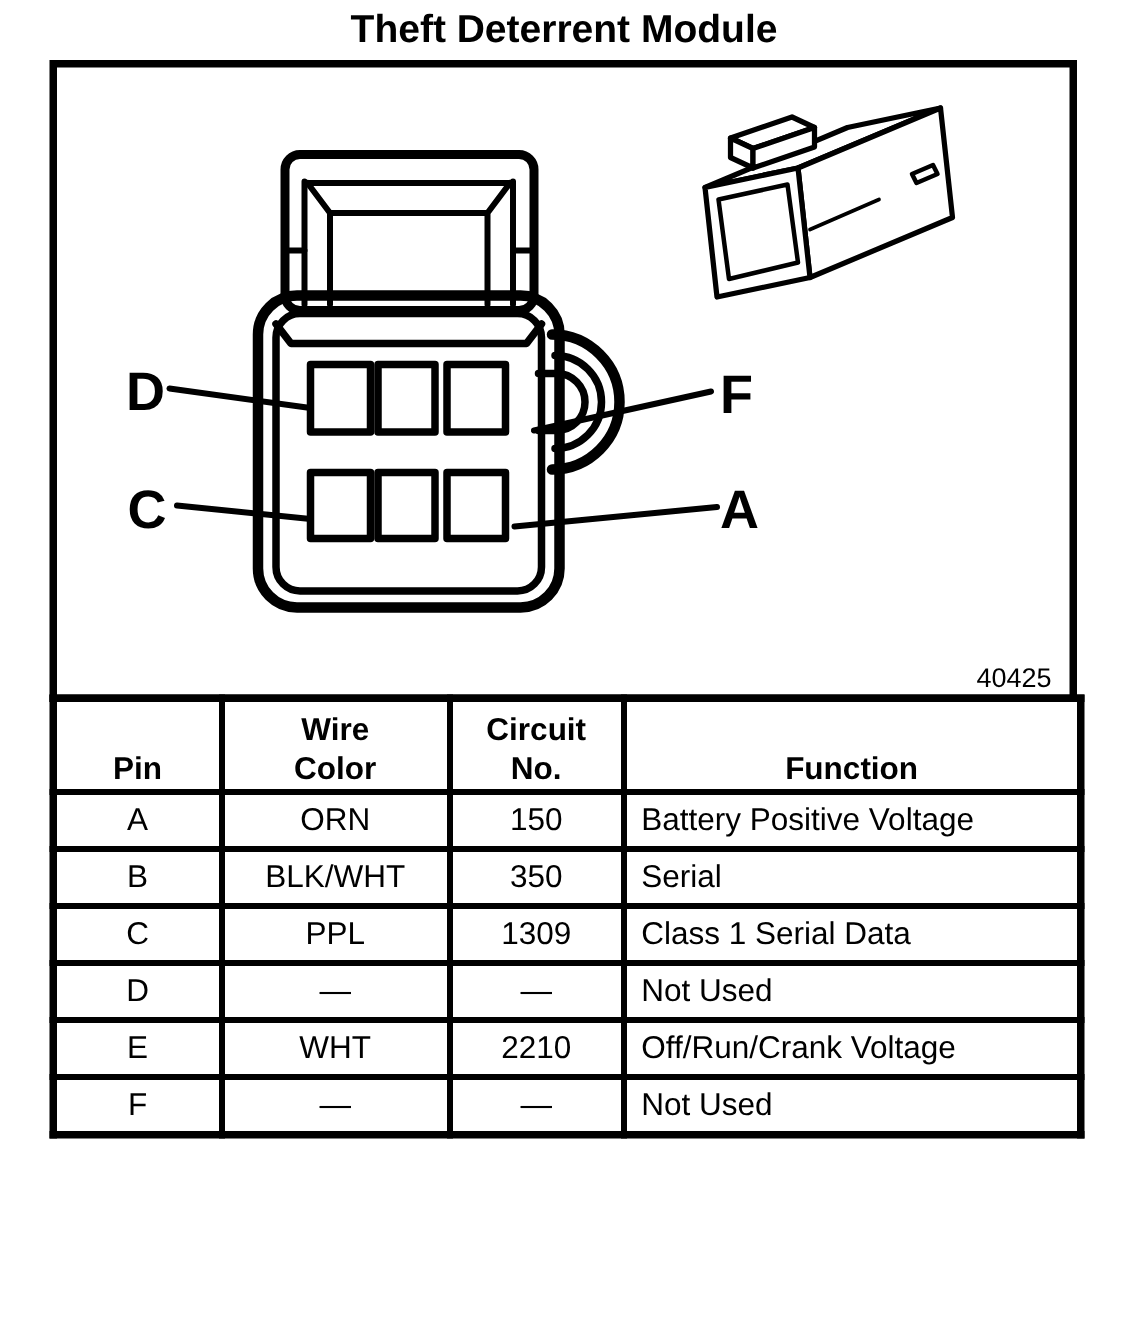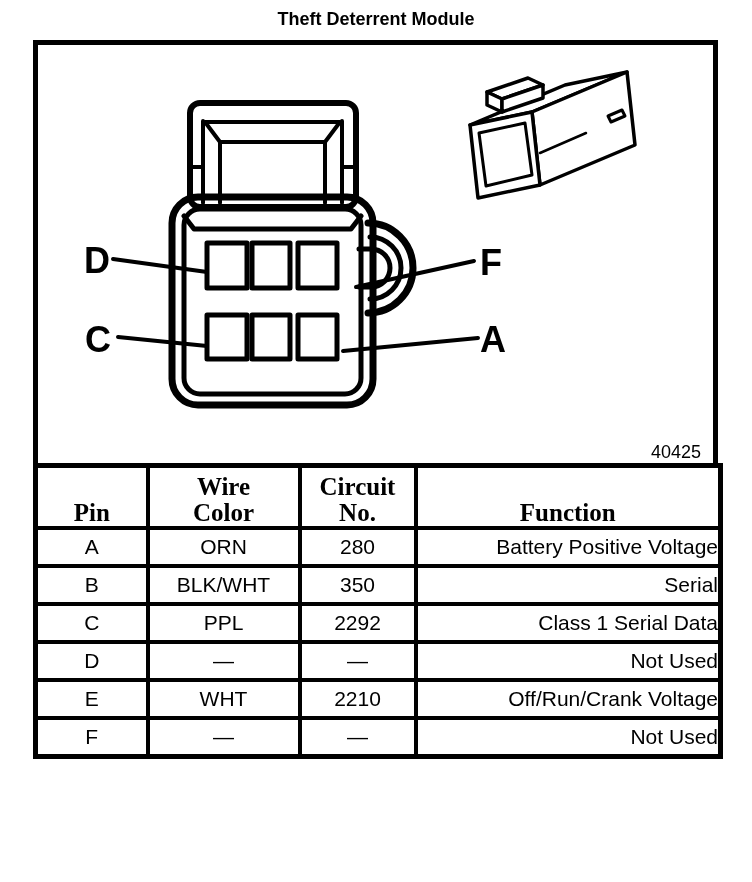--- a/index.html
+++ b/index.html
@@ -5,21 +5,21 @@
   html, body {
     margin: 0; padding: 0;
     width: 752px; height: 882px;
     background: #fff;
     overflow: hidden;
     font-family: "Liberation Sans", sans-serif;
     color: #000;
   }
   .page-title {
     margin: 4px 0 6px 0;
-    font-size: 18px;
+    font-size: 26px;
     line-height: 30px;
     font-weight: bold;
     text-align: center;
     letter-spacing: 0px;
   }
   .figure-box {
     position: relative;
     margin-left: 33px;
     width: 675px;
     height: 418px;
@@ -57,37 +57,36 @@
     display: flex;
     align-items: flex-start;
     padding-left: 31px;
     margin: 5px 0;
     line-height: 27px;
   }
   .bullet-item .bullet { width: 24px; font-size: 20px; }
   .bullet-item .bullet-text { white-space: pre-line; }
   .hdr {
     font-weight: bold;
-    font-size: 25px;
+    font-size: 21px;
     text-align: center;
     vertical-align: bottom;
     padding-bottom: 6px;
     white-space: pre-line;
     line-height: 26px;
     height: 58px;
-    font-family: Liberation Serif, serif;
   }
   .cell {
     font-size: 21px;
     text-align: center;
     vertical-align: middle;
     height: 34px;
   }
   .cell.fn {
-    text-align: right;
+    text-align: left;
     padding-left: 10px;
   }
 </style>
 </head>
 <body>
 
 <h1 class="page-title">Theft Deterrent Module</h1>
 
 <div class="figure-box">
   <svg width="675" height="418" viewBox="0 0 675 418">
@@ -166,33 +165,33 @@
     <td class="hdr">Pin</td>
     <td class="hdr">Wire
 Color</td>
     <td class="hdr">Circuit
 No.</td>
     <td class="hdr">Function</td>
   </tr>
   <tr>
     <td class="cell">A</td>
     <td class="cell">ORN</td>
-    <td class="cell">280</td>
+    <td class="cell">150</td>
     <td class="cell fn">Battery Positive Voltage</td>
   </tr>
   <tr>
     <td class="cell">B</td>
     <td class="cell">BLK/WHT</td>
     <td class="cell">350</td>
     <td class="cell fn">Serial</td>
   </tr>
   <tr>
     <td class="cell">C</td>
     <td class="cell">PPL</td>
-    <td class="cell">2292</td>
+    <td class="cell">1309</td>
     <td class="cell fn">Class 1 Serial Data</td>
   </tr>
   <tr>
     <td class="cell">D</td>
     <td class="cell">—</td>
     <td class="cell">—</td>
     <td class="cell fn">Not Used</td>
   </tr>
   <tr>
     <td class="cell">E</td>

